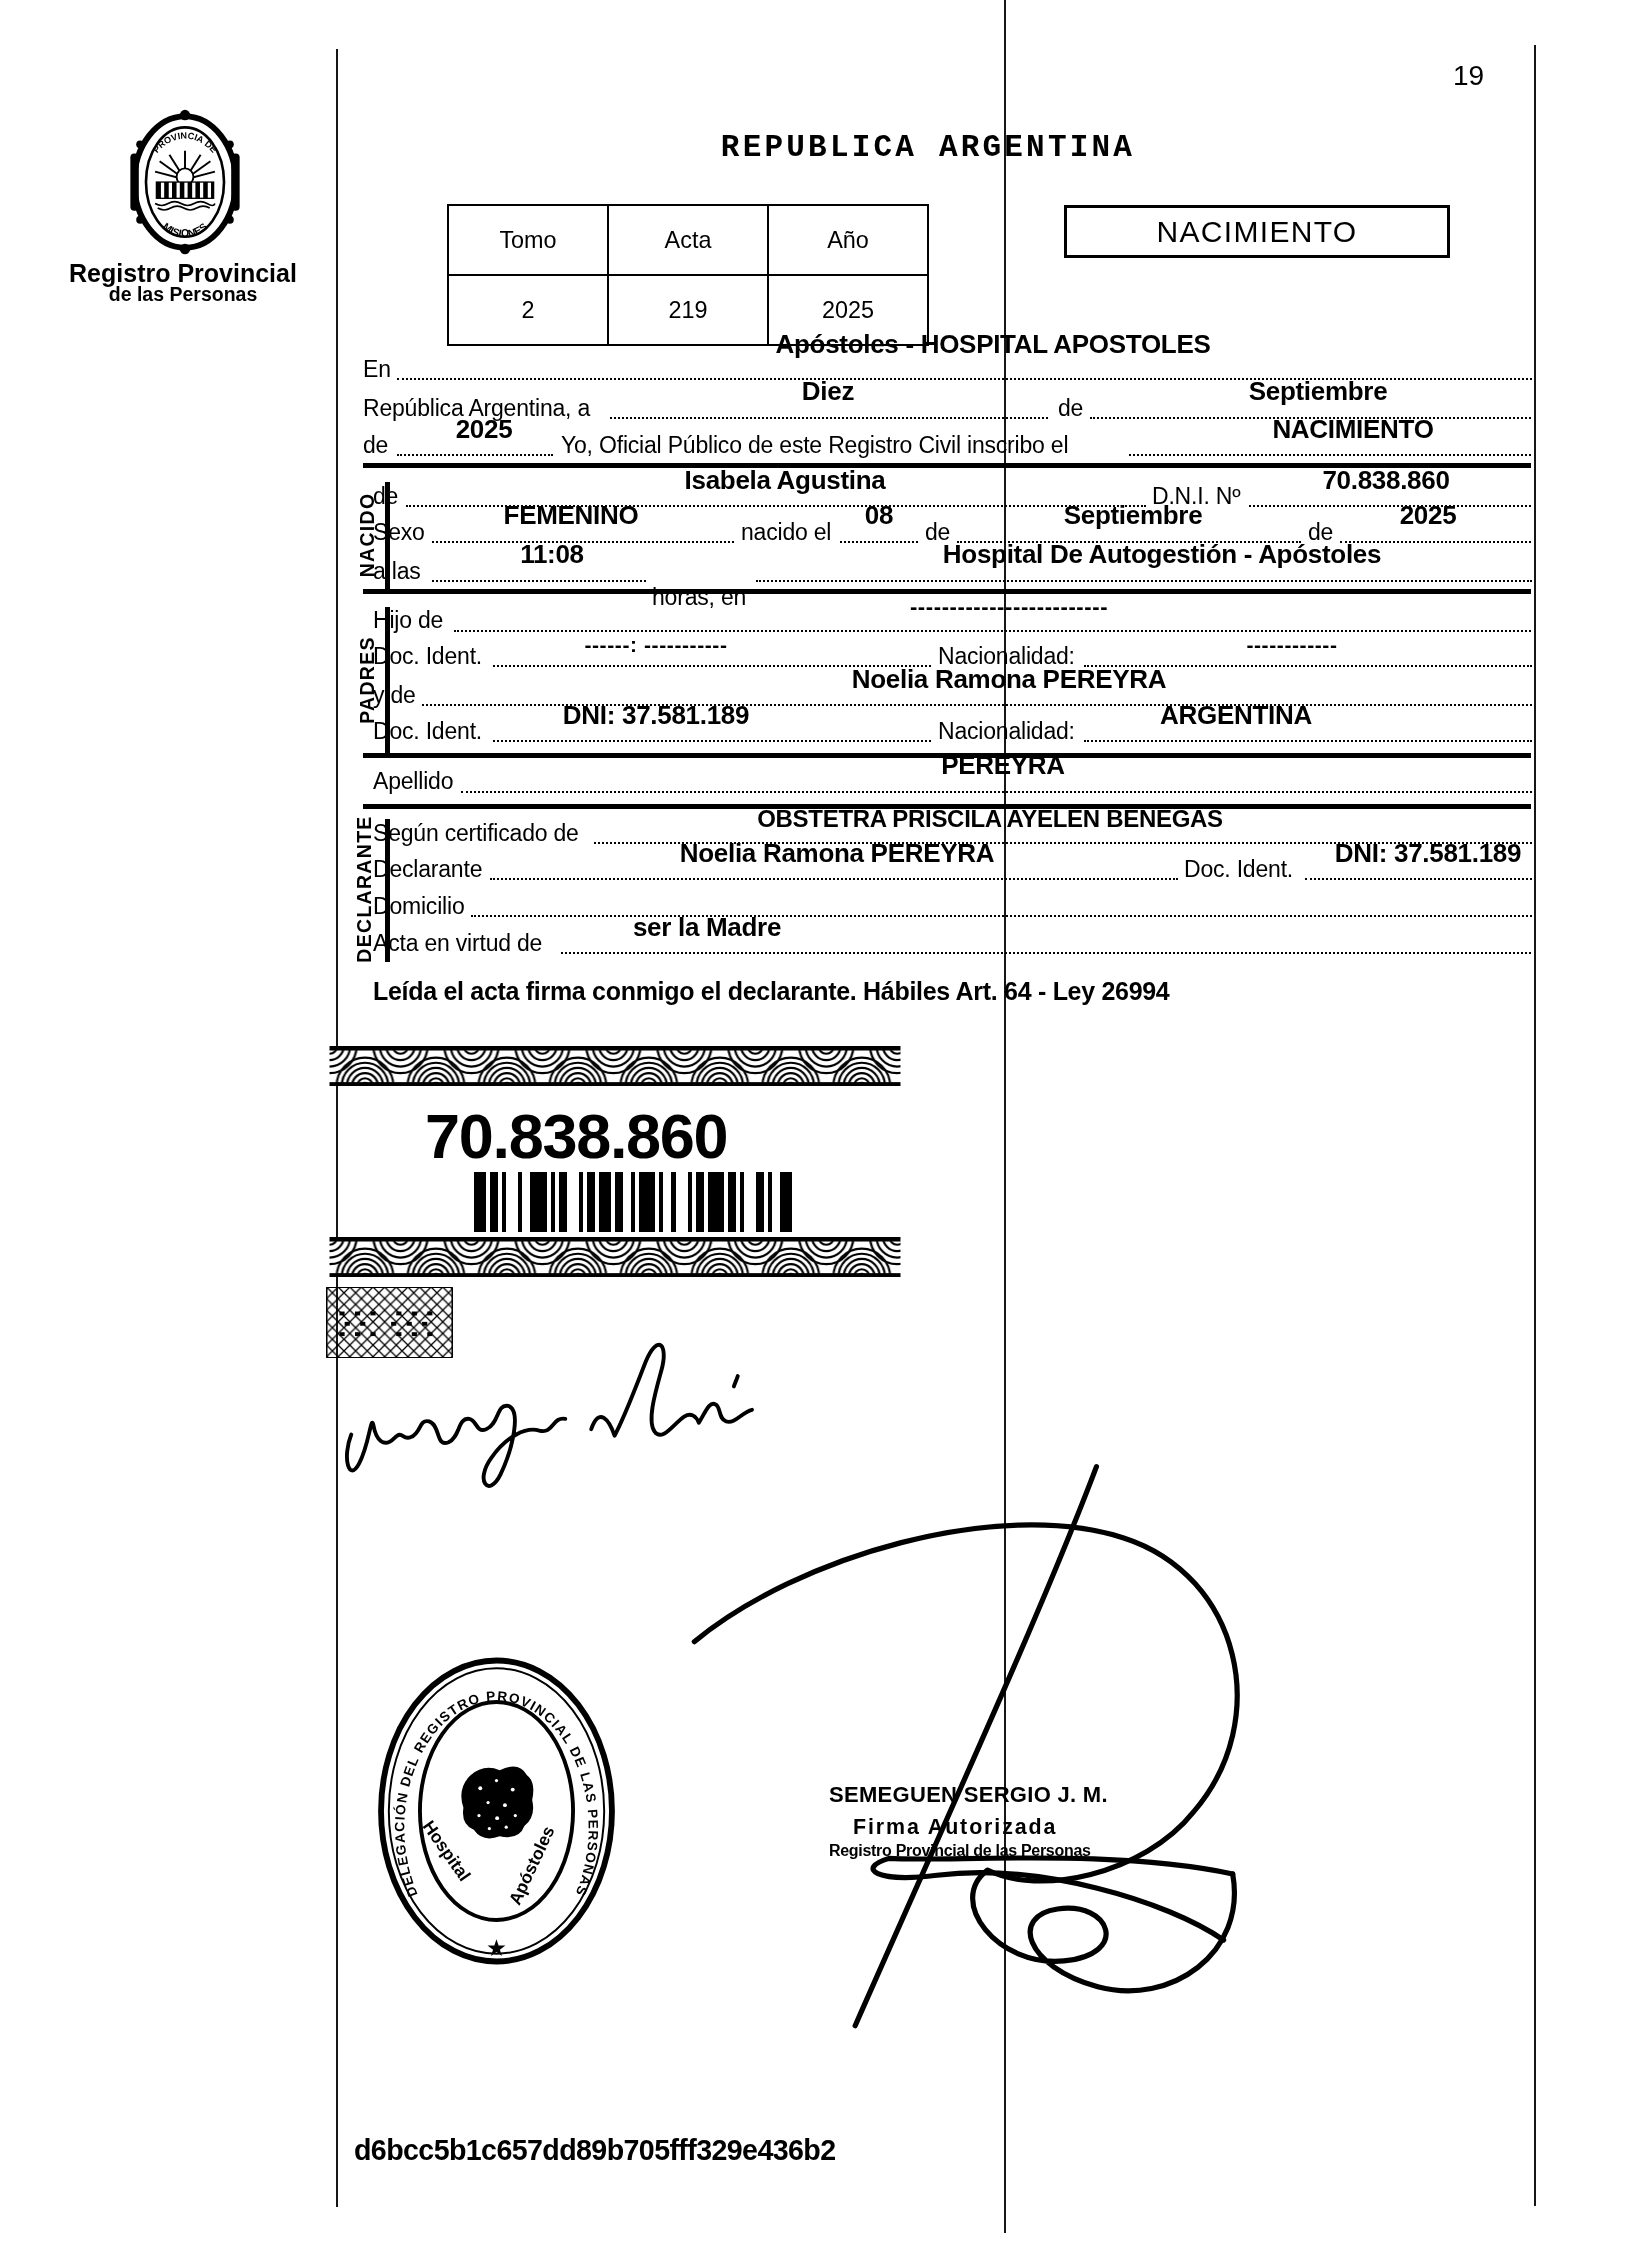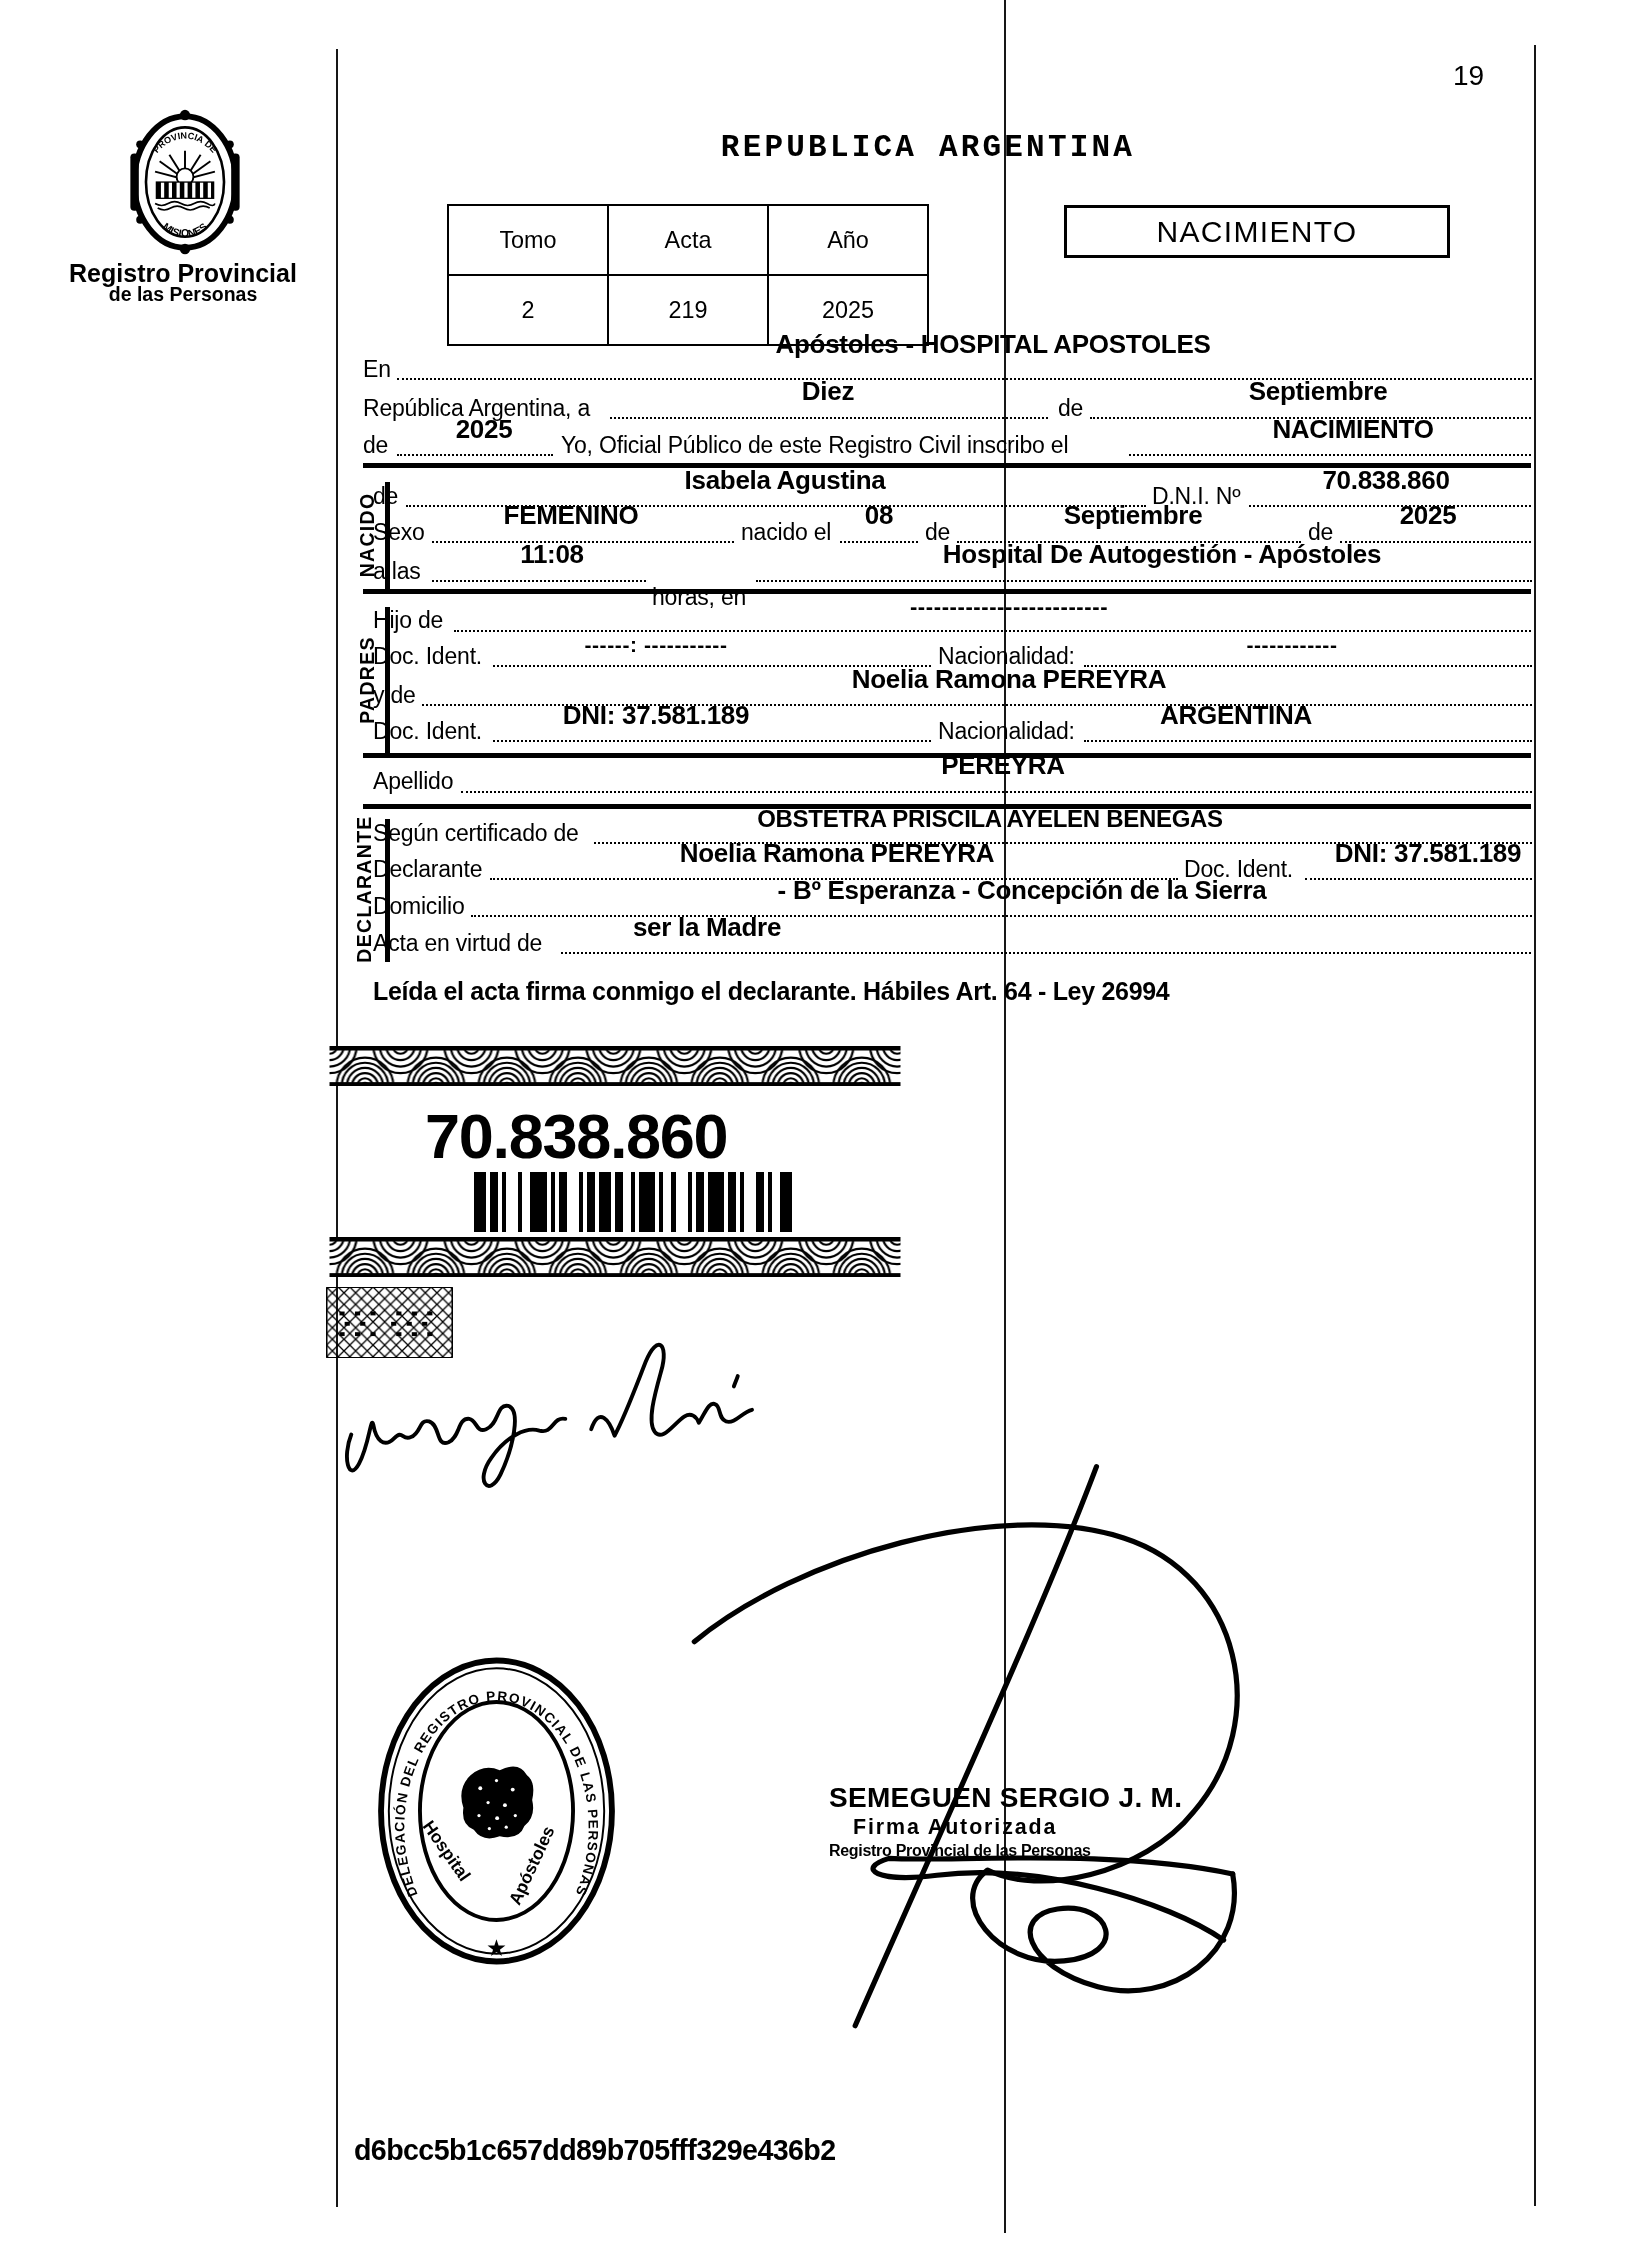--- a/index.html
+++ b/index.html
@@ -14,21 +14,21 @@
   .vbar{position:absolute;width:5.2px;background:#000;}
   .seclab{position:absolute;font-weight:700;font-size:19.5px;letter-spacing:1.3px;
           transform:translate(-50%,-50%) rotate(-90deg);}
   .fold{position:absolute;width:1.9px;background:#161616;}
   .title{position:absolute;font-family:"Liberation Mono",monospace;font-weight:700;
          font-size:31px;letter-spacing:3.2px;transform:translateX(-50%);}
   table.rec{position:absolute;border-collapse:collapse;font-size:23.4px;text-align:center;}
   table.rec td{border:2.6px solid #000;width:134px;height:44px;padding:12px;}
   .box{position:absolute;border:3.2px solid #000;display:flex;align-items:center;justify-content:center;
        font-size:30px;font-weight:500;letter-spacing:1.3px;}
-  .authname{position:absolute;font-weight:700;font-size:28px;letter-spacing:0.3px;}
+  .authname{position:absolute;font-weight:700;font-size:22px;letter-spacing:0.3px;}
   .authrole{position:absolute;font-weight:700;font-size:21.4px;letter-spacing:1.9px;}
   .authorg{position:absolute;font-weight:700;font-size:16px;letter-spacing:-0.3px;}
   .hash{position:absolute;font-weight:700;font-size:28.6px;letter-spacing:-0.6px;}
   .bignum{position:absolute;font-weight:700;font-size:63px;letter-spacing:-1.3px;}
   svg{position:absolute;overflow:visible;}
   svg.clip{overflow:hidden;}
 </style>
 </head>
 <body>
 
@@ -196,21 +196,20 @@
 
   <div class="lab" style="left:373px;top:856px;">Declarante</div>
   <div class="dot" style="left:490px;top:878px;width:688px;"></div>
   <div class="val vc" style="left:837px;top:838px;">Noelia Ramona PEREYRA</div>
   <div class="lab" style="left:1184px;top:856px;">Doc. Ident.</div>
   <div class="dot" style="left:1305px;top:878px;width:227px;"></div>
   <div class="val vc" style="left:1428px;top:838px;">DNI: 37.581.189</div>
 
   <div class="lab" style="left:373px;top:893px;">Domicilio</div>
   <div class="dot" style="left:471px;top:915px;width:1061px;"></div>
-  <div class="val vc" style="left:1022px;top:875px;">- Bº Esperanza - Concepción de la Sierra</div>
 
   <div class="lab" style="left:373px;top:930px;">Acta en virtud de</div>
   <div class="dot" style="left:561px;top:952px;width:970px;"></div>
   <div class="val vc" style="left:707px;top:912px;">ser la Madre</div>
 
   <div class="abs" style="left:373px;top:977px;font-weight:700;font-size:25px;letter-spacing:-0.3px;">Leída el acta firma conmigo el declarante. Hábiles  Art. 64 - Ley 26994</div>
 
   <svg class="clip" style="left:328px;top:1046px;" width="574" height="40" viewBox="0 0 885 62">
     <defs>
       <pattern id="g1" width="110" height="62" patternUnits="userSpaceOnUse">

